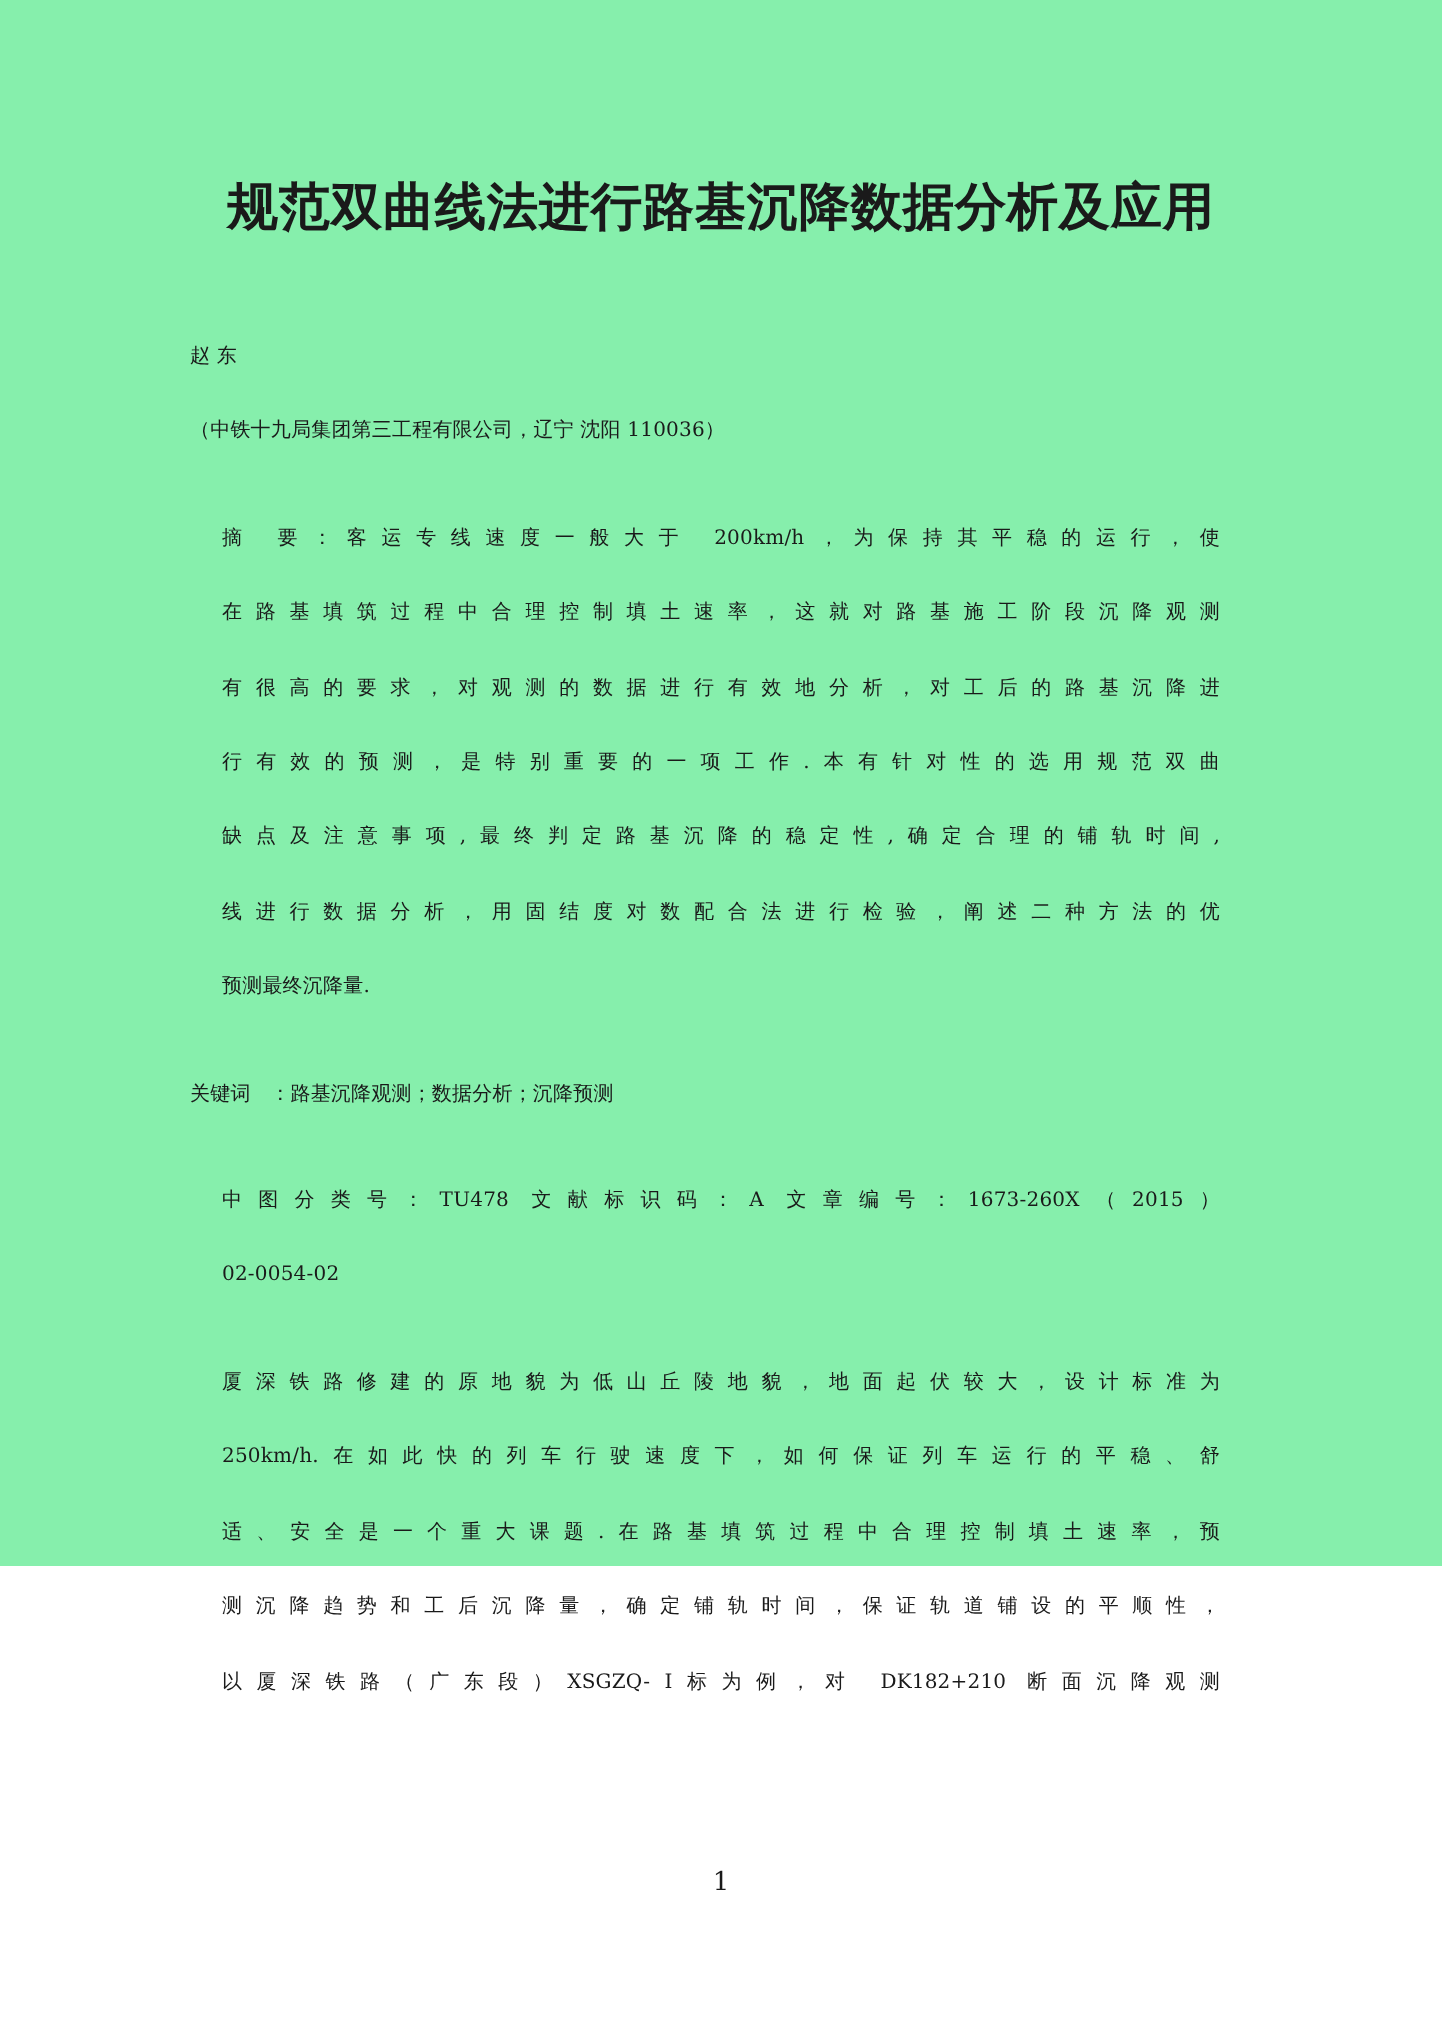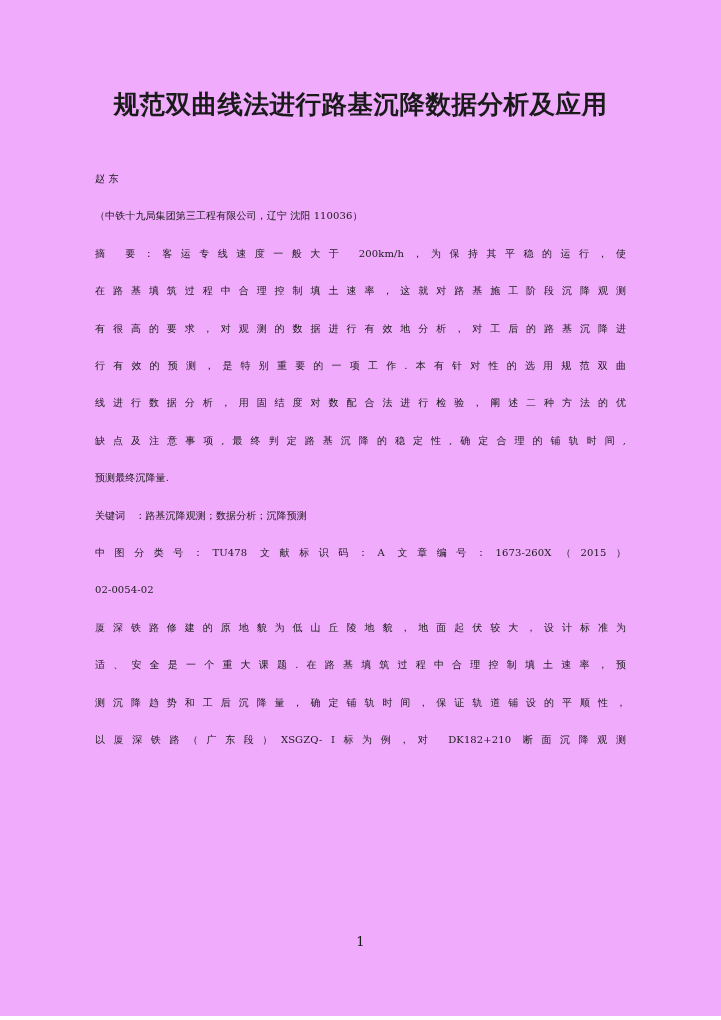--- a/index.html
+++ b/index.html
@@ -14,22 +14,22 @@
     overflow: hidden;
     font-family: "DejaVu Serif", "Liberation Serif", serif;
     color: #1a1a1a;
     -webkit-font-smoothing: antialiased;
   }
   .page {
     position: absolute;
     left: 0;
     top: 0;
     width: 721px;
-    height: 1016px;
-    background: #f0abfc;
+    height: 783px;
+    background: #86efac;
   }
   .content {
     position: absolute;
     left: 95px;
     top: 0;
     width: 531px;
   }
 
   
   .title {
@@ -46,21 +46,21 @@
   
   .line {
     font-size: 10px;
     line-height: 37.4px;
     text-align: justify;
     text-align-last: left;
     white-space: pre-wrap;
     letter-spacing: 0.1px;
   }
   .block {
-    margin: 0;
+    margin: 16px;
   }
 
   .author {
     padding-top: 36px;
   }
   .affil {
     padding-top: 0px;
   }
   .sec-heading {
     padding-top: 0px;
@@ -101,35 +101,36 @@
 
     <div class="line author">赵 东</div>
 
     <div class="line affil">（中铁十九局集团第三工程有限公司，辽宁 沈阳 110036）</div>
 
     <div class="block">
       <div class="line just">摘 要：客运专线速度一般大于 200km/h，为保持其平稳的运行，使</div>
       <div class="line just">在路基填筑过程中合理控制填土速率，这就对路基施工阶段沉降观测</div>
       <div class="line just">有很高的要求，对观测的数据进行有效地分析，对工后的路基沉降进</div>
       <div class="line just">行有效的预测，是特别重要的一项工作.本有针对性的选用规范双曲</div>
+      <div class="line just">缺点及注意事项,最终判定路基沉降的稳定性,确定合理的铺轨时间,</div>
       <div class="line just">线进行数据分析，用固结度对数配合法进行检验，阐述二种方法的优</div>
-      <div class="line just">缺点及注意事项,最终判定路基沉降的稳定性,确定合理的铺轨时间,</div>
       <div class="line last">预测最终沉降量.</div>
     </div>
 
     <div class="line last">关键词   ：路基沉降观测；数据分析；沉降预测</div>
 
     <div class="block">
       <div class="line just">中图分类号：TU478 文献标识码：A 文章编号：1673-260X（2015）</div>
       <div class="line last">02-0054-02</div>
     </div>
 
 
     <div class="block">
       <div class="line just">厦深铁路修建的原地貌为低山丘陵地貌，地面起伏较大，设计标准为</div>
+      <div class="line just">250km/h.在如此快的列车行驶速度下，如何保证列车运行的平稳、舒</div>
       <div class="line just">适、安全是一个重大课题.在路基填筑过程中合理控制填土速率，预</div>
       <div class="line just">测沉降趋势和工后沉降量，确定铺轨时间，保证轨道铺设的平顺性，</div>
       <div class="line just">以厦深铁路（广东段）XSGZQ-Ⅰ标为例，对 DK182+210 断面沉降观测</div>
     </div>
 
   </div>
 
   <div class="page-number">1</div>
 
 </div>

